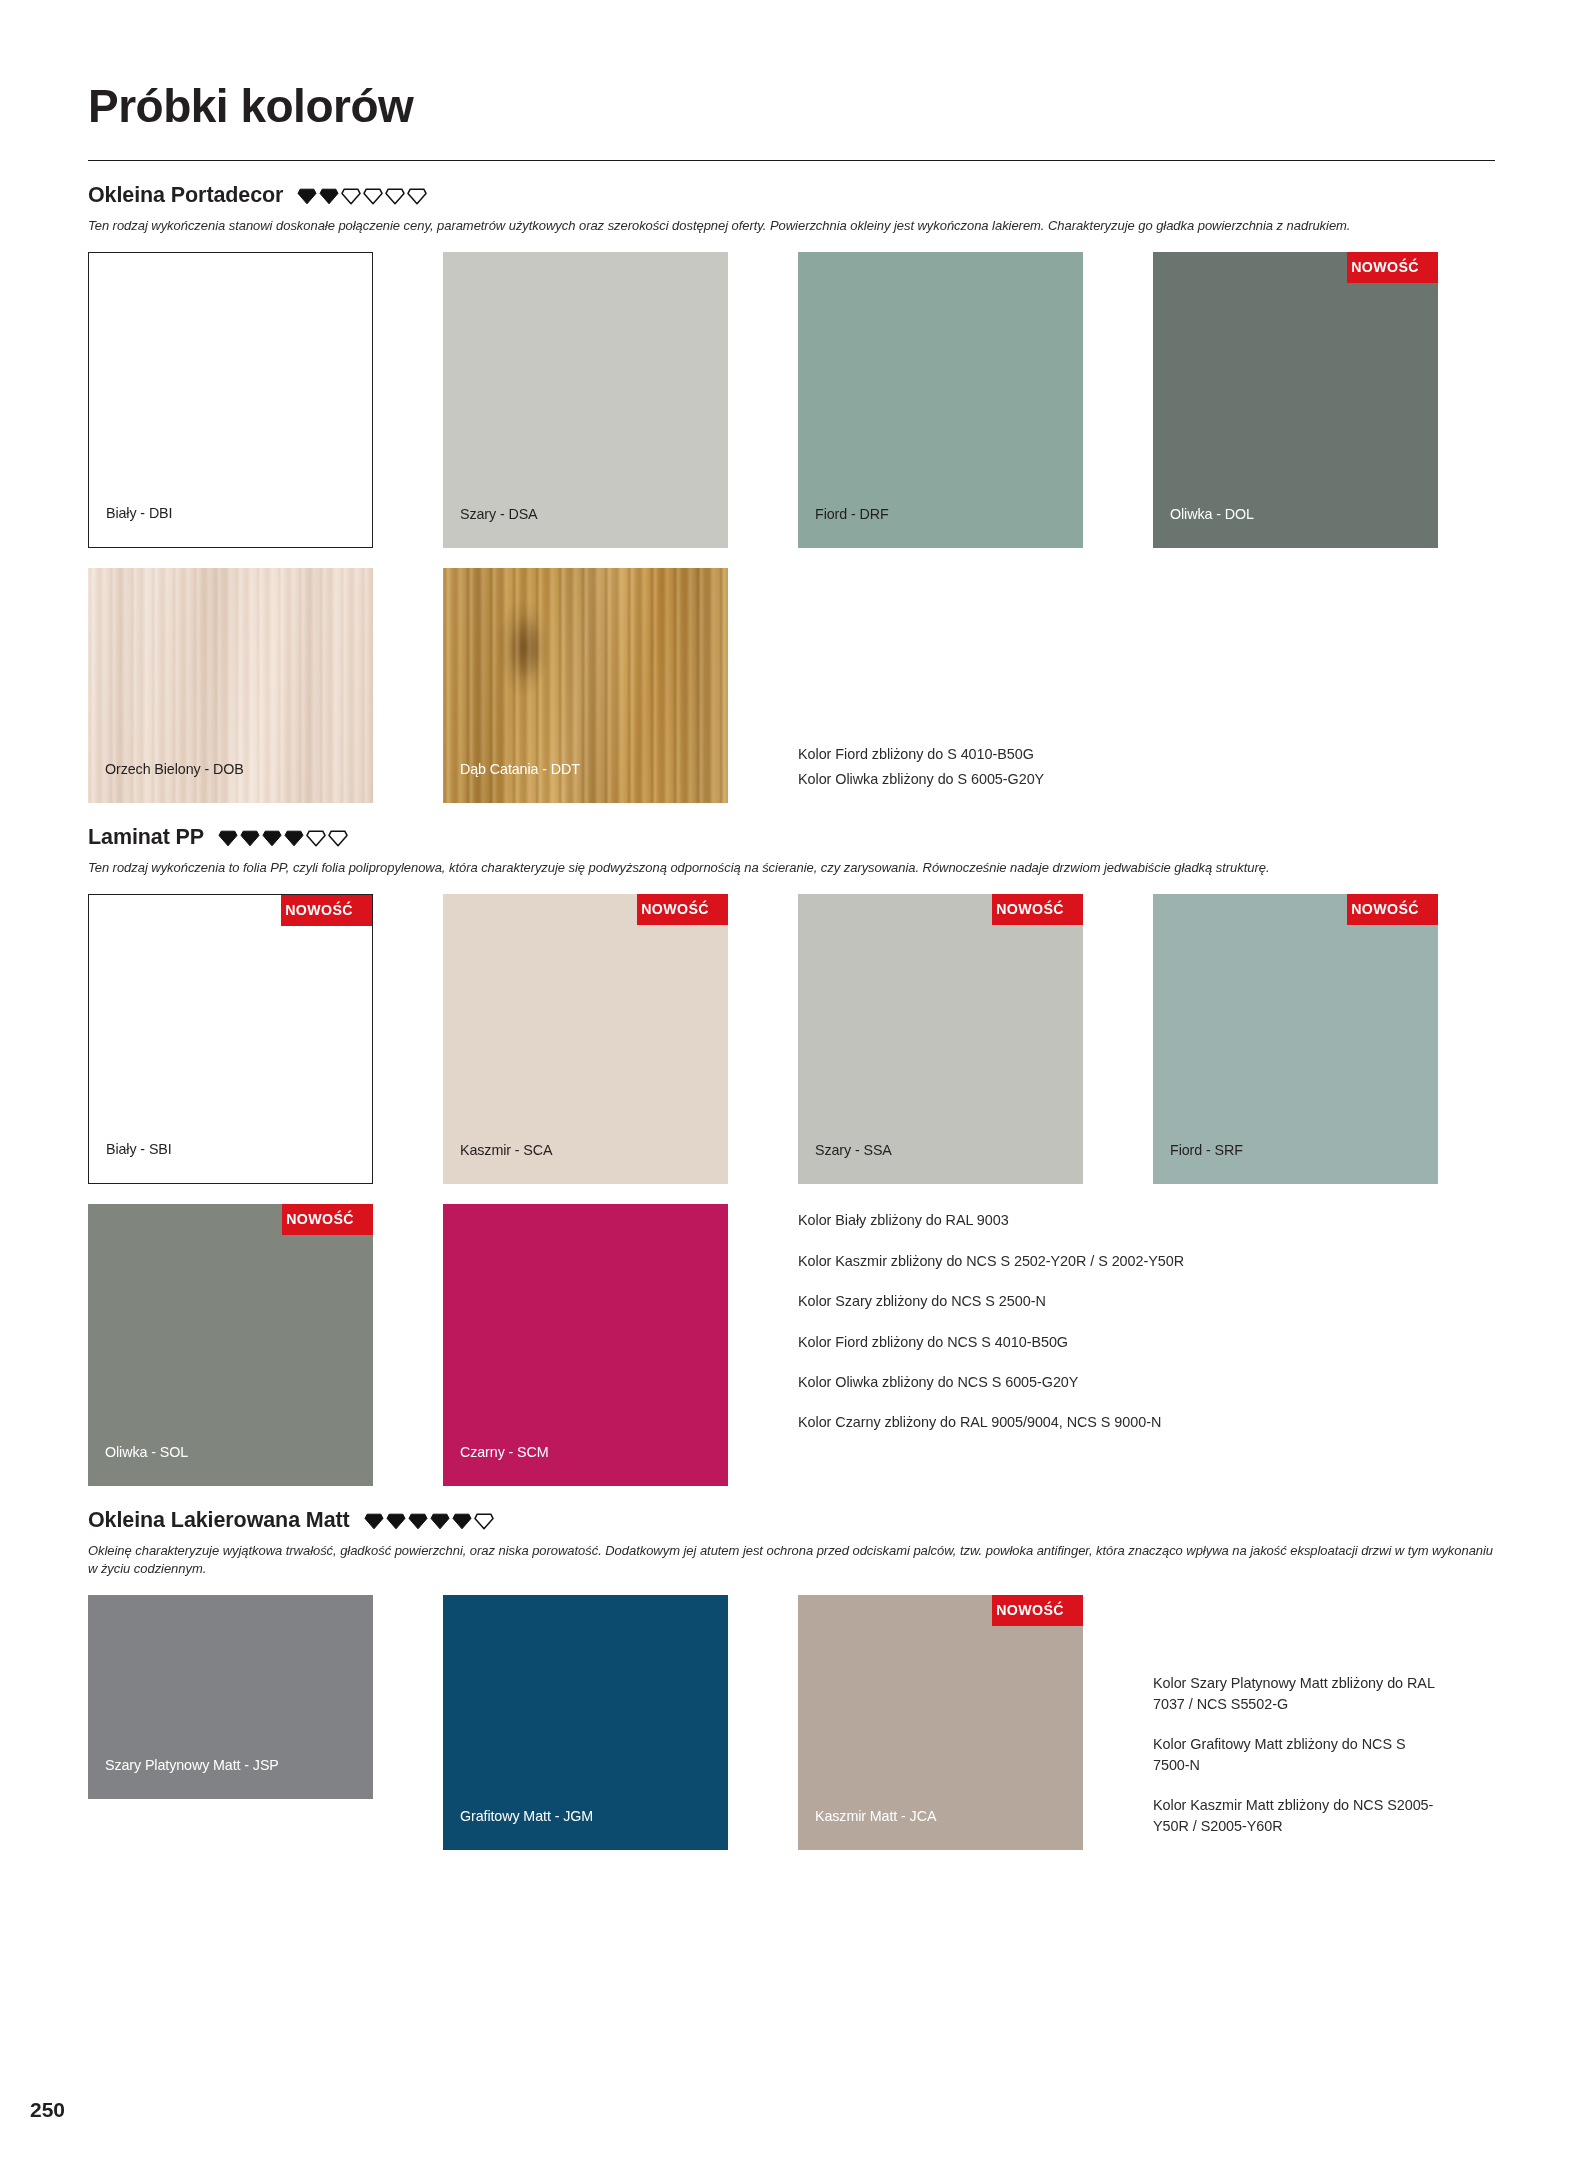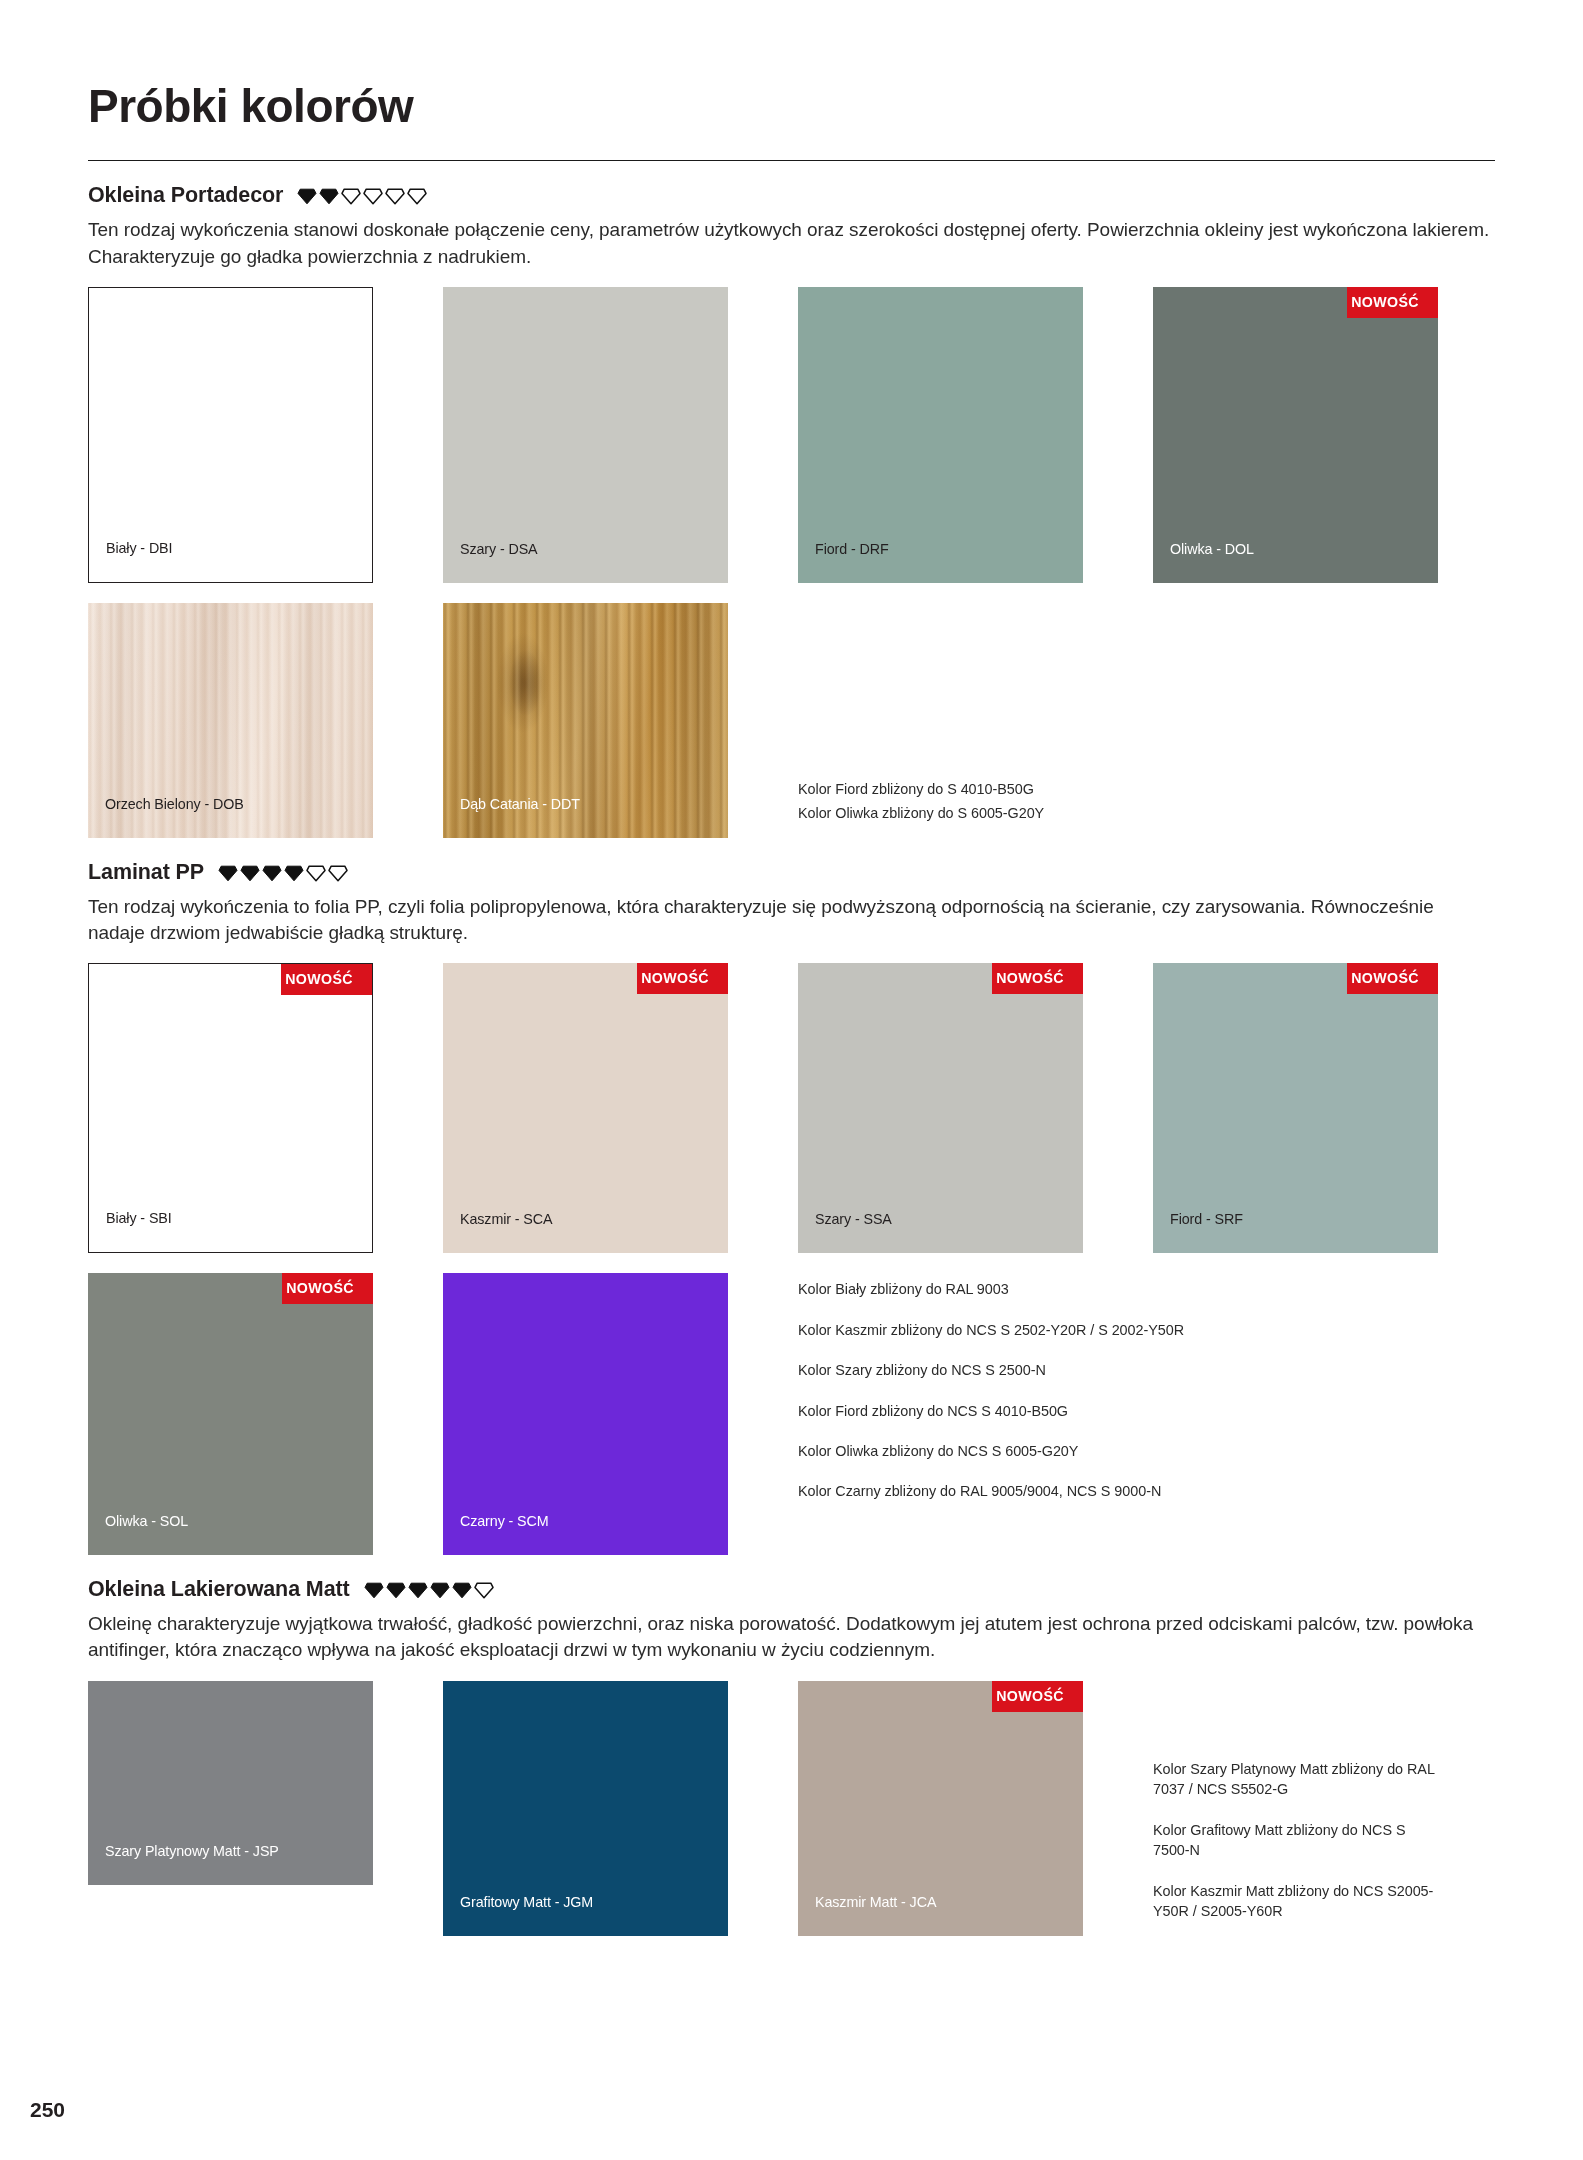--- a/index.html
+++ b/index.html
@@ -41,26 +41,27 @@
     margin-top: 22px;
   }
   .section-title {
     font-size: 21.5px;
     font-weight: bold;
     letter-spacing: -0.1px;
   }
   .gems { display: flex; align-items: center; gap: 2px; margin-top: 2px; }
   .gem { display: block; }
   .section-desc {
-    font-size: 19px;
+    font-size: 13px;
     line-height: 1.38;
     color: #2b2b2b;
     margin-top: 9px;
     max-width: 1410px;
     letter-spacing: -0.05px;
+    font-style: italic;
   }
 
   
   .grid {
     display: grid;
     grid-template-columns: repeat(4, 285px);
     column-gap: 70px;
     margin-top: 17px;
   }
   .row2 { margin-top: 20px; }
@@ -286,21 +287,21 @@
         <span class="badge">NOWOŚĆ</span>
         <span class="swatch-label lbl-dark">Fiord - SRF</span>
       </div>
     </div>
 
     <div class="grid row2">
       <div class="swatch" style="height:282px;background:#80857e">
         <span class="badge">NOWOŚĆ</span>
         <span class="swatch-label lbl-light">Oliwka - SOL</span>
       </div>
-      <div class="swatch" style="height:282px;background:#6d28d9">
+      <div class="swatch" style="height:282px;background:#be185d">
         <span class="swatch-label lbl-light">Czarny - SCM</span>
       </div>
       <div class="notes notes-mid" style="grid-column: 3 / span 2; padding-top:6px">
         <div class="note">Kolor Biały zbliżony do RAL 9003</div>
         <div class="note">Kolor Kaszmir zbliżony do NCS S 2502-Y20R / S 2002-Y50R</div>
         <div class="note">Kolor Szary zbliżony do NCS S 2500-N</div>
         <div class="note">Kolor Fiord zbliżony do NCS S 4010-B50G</div>
         <div class="note">Kolor Oliwka zbliżony do NCS S 6005-G20Y</div>
         <div class="note">Kolor Czarny zbliżony do RAL 9005/9004, NCS S 9000-N</div>
       </div>

